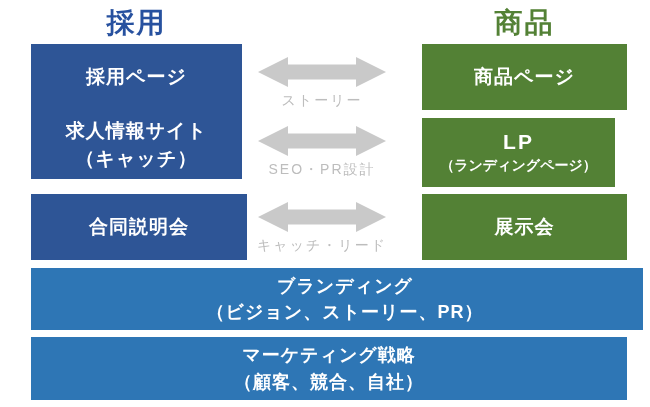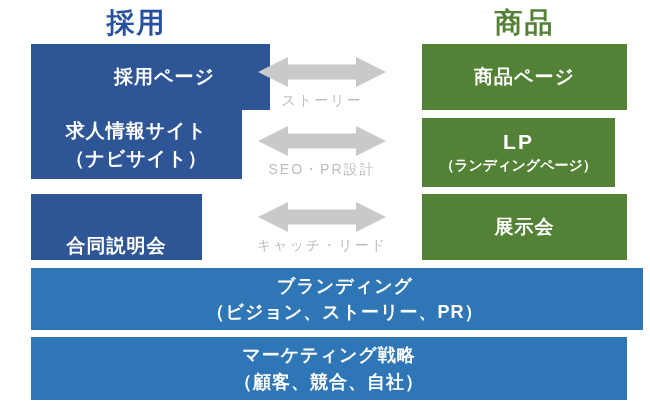--- a/index.html
+++ b/index.html
@@ -21,23 +21,23 @@
     position:absolute;
     display:flex;flex-direction:column;align-items:center;justify-content:center;
     color:#ffffff;font-weight:bold;text-align:center;
   }
   .box .line{font-size:19px;line-height:1.45;letter-spacing:1px;}
   .box .line.big{font-size:21px;line-height:1.2;letter-spacing:2px;}
   .box .line.small{font-size:14px;line-height:1.5;letter-spacing:0;}
   .blue{background:#2E5596;}
   .green{background:#538135;}
   .lightblue{background:#2E76B5;}
-  .l1{left:31px;top:44px;width:211px;height:66px;padding-left:28px;}
+  .l1{left:31px;top:44px;width:211px;height:66px;}
   .l2{left:31px;top:110px;width:211px;height:69px;}
-  .l3{left:31px;top:194px;width:171px;height:66px;justify-content:flex-end;}
+  .l3{left:31px;top:194px;width:216px;height:66px;}
   .r1{left:422px;top:44px;width:205px;height:66px;}
   .r2{left:422px;top:118px;width:193px;height:69px;}
   .r3{left:422px;top:194px;width:205px;height:66px;}
   .band{left:31px;width:596px;}
   .band .line{font-size:18px;line-height:1.45;letter-spacing:1px;}
   .b1{top:268px;height:62px;padding-left:16px;}
   .b2{top:337px;height:63px;}
   .connector{
     position:absolute;left:250px;width:144px;
     display:flex;flex-direction:column;align-items:center;
@@ -58,21 +58,21 @@
 <div class="canvas">
 
   <div class="col-header right">商品</div>
   <div class="col-header left">採用</div>
 
   <div class="box blue l1">
     <span class="line">採用ページ</span>
   </div>
   <div class="box blue l2">
     <span class="line">求人情報サイト</span>
-    <span class="line">（ナビサイト）</span>
+    <span class="line">（キャッチ）</span>
   </div>
   <div class="box blue l3">
     <span class="line">合同説明会</span>
   </div>
 
   <div class="box green r1">
     <span class="line">商品ページ</span>
   </div>
   <div class="box green r2">
     <span class="line big">LP</span>

